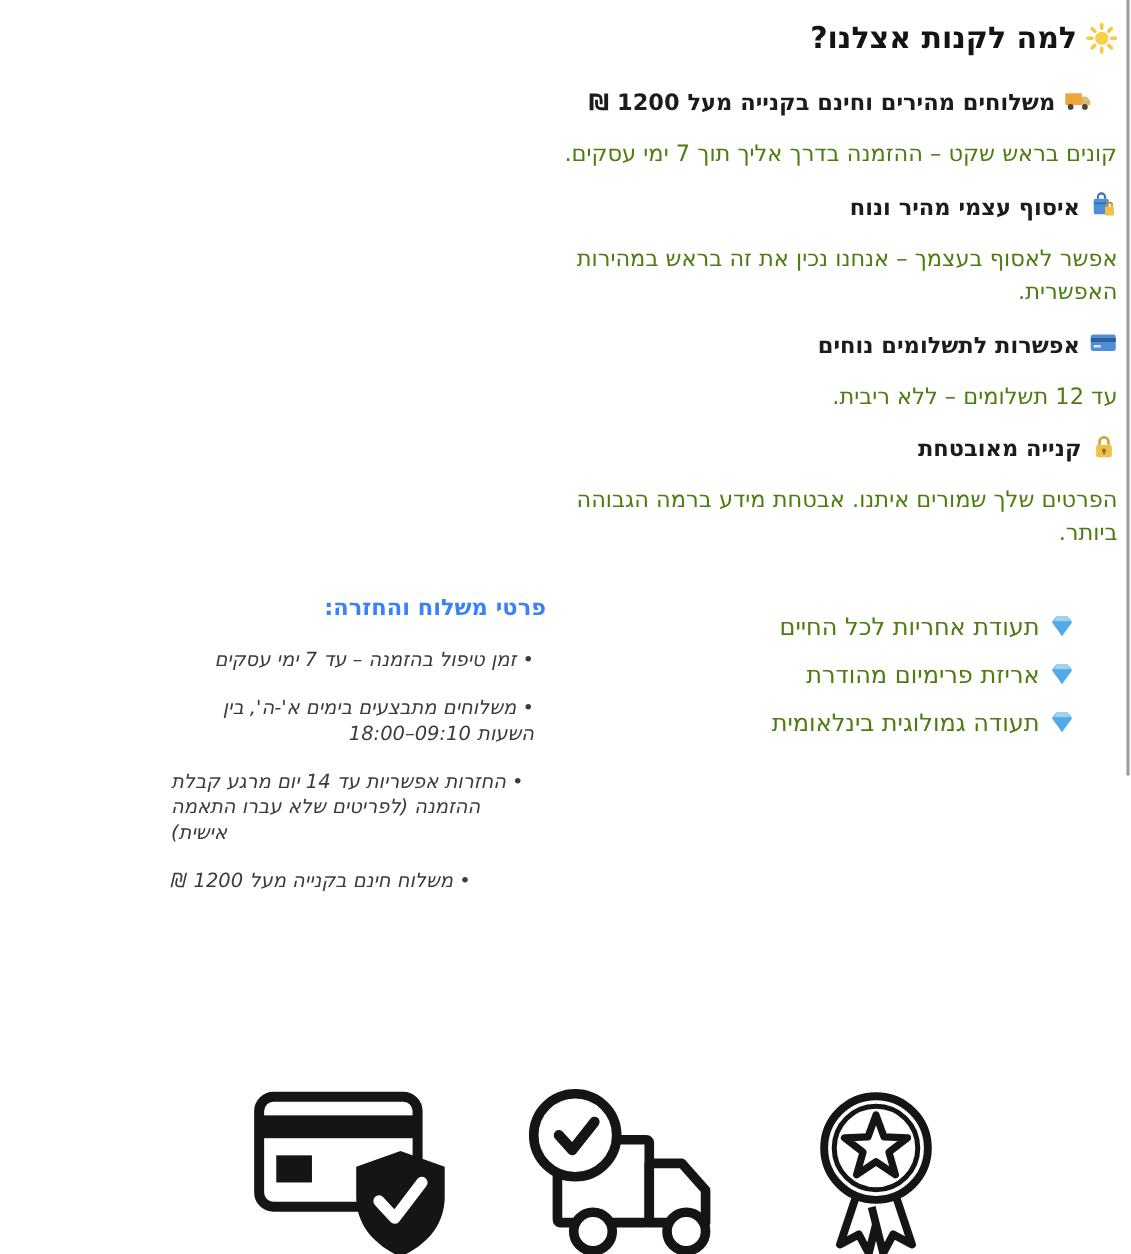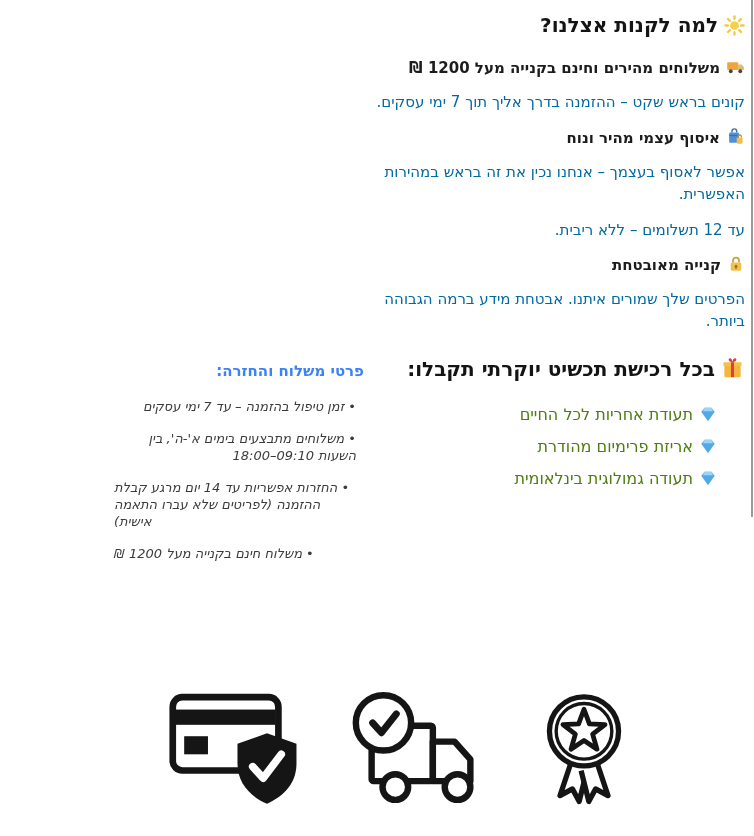--- a/index.html
+++ b/index.html
@@ -9,23 +9,23 @@
     font-family:"DejaVu Sans","Liberation Sans",sans-serif;
     color:#333;
     padding-left:28px;
   }
   .panel-right-border { position:absolute; top:0; right:1px; width:2px; height:517px; background:#9b9b9b; }
 
   
   .why { width:369px; padding:12px 9px 0 0; }
   .why h1 { margin:0; font-size:20px; line-height:26px; font-weight:700; color:#141414; }
   .benefit { margin-top:14px; }
-  .benefit:first-of-type { margin-top:15px; }
+  .benefit:first-of-type { margin-top:15px;text-align:center; }
   .b-title { font-size:15px; line-height:20px; font-weight:700; color:#1c1c1c; }
-  .b-desc  { margin-top:10px; font-size:15px; line-height:22px; color:#0369a1; }
+  .b-desc  { margin-top:10px; font-size:15px; line-height:22px; color:#4d7c0f; }
 
   .mi { vertical-align:-4px; margin-left:6px; }
   .mi-sm { vertical-align:-3px; margin-left:6px; }
 
   
   .gift-row { display:flex; margin-top:24px; }
   .gift-col { width:368px; padding-right:10px; box-sizing:content-box; }
   .gift-col h2 { margin:0; font-size:20px; line-height:27px; font-weight:700; color:#141414; }
   .gift-list { margin-top:16px; padding-right:27px; }
   .gift-item { font-size:16px; line-height:24px; color:#4d7c0f; margin-bottom:5px; }
@@ -80,42 +80,41 @@
               <path d="M7.5 7V5.4a3 3 0 0 1 6 0V7" fill="none" stroke="#3f6fa8" stroke-width="1.8"></path>
               <rect x="4" y="7" width="12.5" height="13" rx="1.5" fill="#4f8fd9"></rect>
               <rect x="4" y="10" width="12.5" height="1.6" fill="#3c6db2"></rect>
               <path d="M15 13.5v-1.2a2.2 2.2 0 0 1 4.4 0v1.2" fill="none" stroke="#b8922f" stroke-width="1.6"></path>
               <rect x="13.5" y="13.5" width="7.5" height="7.5" rx="1" fill="#f2c04a"></rect>
             </svg></span><span>איסוף עצמי מהיר ונוח</span></div>
       <div class="b-desc">אפשר לאסוף בעצמך – אנחנו נכין את זה בראש במהירות האפשרית.</div>
     </div>
 
     <div class="benefit">
+      <div class="b-title"><span class="mi-sm"><svg width="19" height="19" viewBox="0 0 24 24">
+              <rect x="1.5" y="5" width="21" height="14" rx="2" fill="#4f8fd9"></rect>
+              <rect x="1.5" y="8" width="21" height="3.4" fill="#2f5f9e"></rect>
+              <rect x="4" y="14" width="6" height="2" fill="#dcebfc"></rect>
+            </svg></span><span>אפשרות לתשלומים נוחים</span></div>
       <div class="b-desc">עד 12 תשלומים – ללא ריבית.</div>
     </div>
 
     <div class="benefit">
       <div class="b-title"><span class="mi-sm"><svg width="18" height="18" viewBox="0 0 24 24">
               <path d="M8 10V7.5a4 4 0 0 1 8 0V10" fill="none" stroke="#caa23c" stroke-width="2.4"></path>
               <rect x="5" y="10" width="14" height="11" rx="2" fill="#f2c04a"></rect>
               <circle cx="12" cy="15" r="1.7" fill="#8a6a1e"></circle>
               <rect x="11.2" y="15.5" width="1.6" height="3" fill="#8a6a1e"></rect>
             </svg></span><span>קנייה מאובטחת</span></div>
       <div class="b-desc">הפרטים שלך שמורים איתנו. אבטחת מידע ברמה הגבוהה ביותר.</div>
     </div>
   </section>
 
   <div class="gift-row">
     <section class="gift-col">
-      <h2><span class="mi"><svg width="23" height="23" viewBox="0 0 24 24">
-              <rect x="3.5" y="9" width="17" height="12" rx="1" fill="#f5b63f"></rect>
-              <rect x="2.5" y="5.5" width="19" height="4" rx="1" fill="#f7c14f"></rect>
-              <rect x="10.4" y="5.5" width="3.2" height="15.5" fill="#d9413d"></rect>
-              <path d="M12 5.5C9 5.5 6.8 3 8.6 1.6 10 .6 12 2.5 12 5.5Zm0 0c3 0 5.2-2.5 3.4-3.9C14 .6 12 2.5 12 5.5Z" fill="#d9413d"></path>
-            </svg></span><span>בכל רכישת תכשיט יוקרתי תקבלו:</span></h2>
       <div class="gift-list">
         <div class="gift-item"><span class="mi-sm"><svg width="18" height="18" viewBox="0 0 24 24">
                 <polygon points="3,9 7.5,3.5 16.5,3.5 21,9 12,21.5" fill="#55a8e6"></polygon>
                 <polygon points="7.5,3.5 16.5,3.5 18.8,8.2 5.2,8.2" fill="#9fd3f6"></polygon>
               </svg></span><span>תעודת אחריות לכל החיים</span></div>
         <div class="gift-item"><span class="mi-sm"><svg width="18" height="18" viewBox="0 0 24 24">
                 <polygon points="3,9 7.5,3.5 16.5,3.5 21,9 12,21.5" fill="#55a8e6"></polygon>
                 <polygon points="7.5,3.5 16.5,3.5 18.8,8.2 5.2,8.2" fill="#9fd3f6"></polygon>
               </svg></span><span>אריזת פרימיום מהודרת</span></div>
         <div class="gift-item"><span class="mi-sm"><svg width="18" height="18" viewBox="0 0 24 24">

